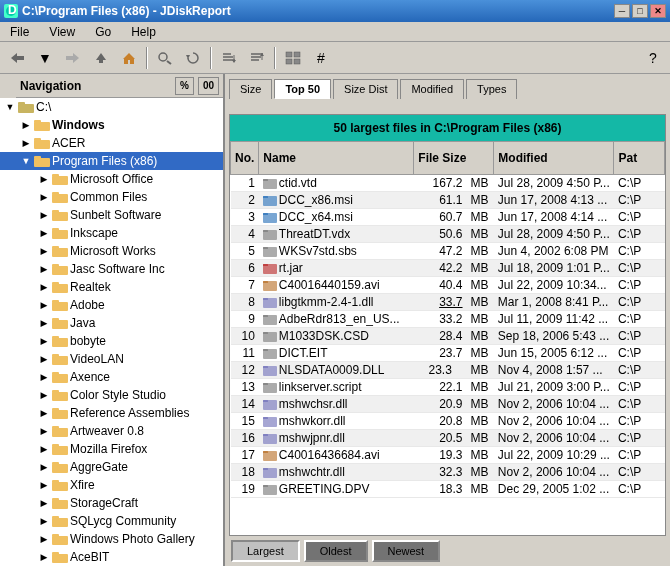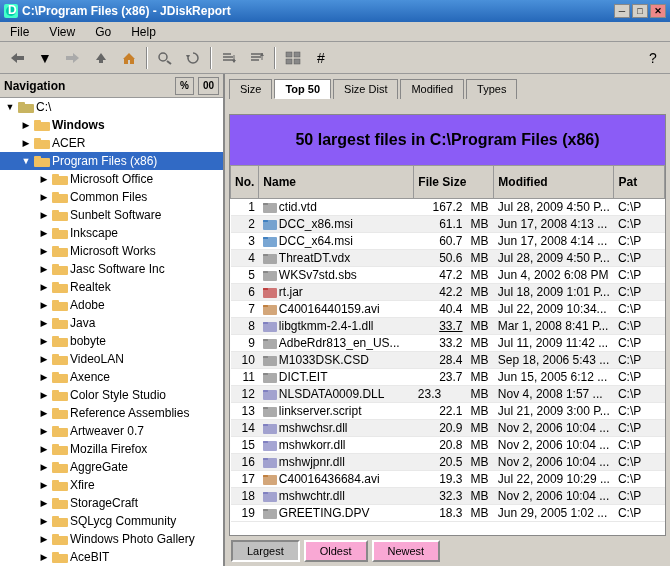--- a/index.html
+++ b/index.html
@@ -72,20 +72,21 @@
     
     .nav-header {
       background: #d4d0c8;
       border-bottom: 1px solid #999;
       height: 24px;
       display: flex;
       align-items: center;
       justify-content: space-between;
       padding: 0 4px;
       font-weight: bold;
+      margin-left: 16px;
     }
     .nav-header-right { display: flex; gap: 4px; }
     .nav-header-btn { 
       padding: 0 4px; height: 18px; background: #d4d0c8; 
       border: 1px solid #888; cursor: pointer; font-size: 10px;
       display: flex; align-items: center;
     }
     
     .tree-area {
       flex: 1;
@@ -143,24 +144,24 @@
       background: white;
       border: 1px solid #888;
       margin: 0 4px;
       display: flex;
       flex-direction: column;
       overflow: hidden;
     }
     
     .table-title {
       text-align: center;
-      padding: 16px;
+      padding: 6px;
       font-weight: bold;
-      font-size: 16px;
-      background: #8b5cf6;
+      font-size: 12px;
+      background: #14b8a6;
     }
     
     .data-table {
       width: 100%;
       border-collapse: collapse;
       font-size: 11px;
     }
     .data-table th {
       background: #d4d0c8;
       border: 1px solid #999;
@@ -186,21 +187,21 @@
     
     
     .bottom-bar {
       padding: 4px 6px;
       display: flex;
       gap: 4px;
       border-radius: 12px;
     }
     .bottom-btn {
       padding: 3px 14px;
-      background: #f9a8d4;
+      background: #737373;
       border: 2px solid;
       border-color: #fff #888 #888 #fff;
       cursor: pointer;
       font-size: 11px;
     }
     .bottom-btn.active { border-color: #888 #fff #fff #888; background: #c0c0c0; }
     
     .col-no { width: 28px; text-align: right; }
     .col-name { width: 160px; }
     .col-size { width: 60px; text-align: right; }
@@ -479,21 +480,21 @@
           </svg>
         <span>Reference Assemblies</span>
       </div>
 
       <div class="tree-item" style="padding-left:36px;">
         <span class="tree-toggle">▶</span>
         <svg width="16" height="12" viewBox="0 0 16 12" style="margin-right:2px;">
             <rect x="0" y="3" width="16" height="9" fill="#f0c060" rx="1"></rect>
             <rect x="0" y="1" width="7" height="3" fill="#f0c060" rx="1"></rect>
           </svg>
-        <span>Artweaver 0.7</span>
+        <span>Artweaver 0.8</span>
       </div>
 
       <div class="tree-item" style="padding-left:36px;">
         <span class="tree-toggle">▶</span>
         <svg width="16" height="12" viewBox="0 0 16 12" style="margin-right:2px;">
             <rect x="0" y="3" width="16" height="9" fill="#f0c060" rx="1"></rect>
             <rect x="0" y="1" width="7" height="3" fill="#f0c060" rx="1"></rect>
           </svg>
         <span>Mozilla Firefox</span>
       </div>
@@ -723,21 +724,21 @@
       <td class="col-path">C:\P</td>
     </tr>
               <tr>
       <td class="col-no">12</td>
       <td class="col-name">
         <svg width="14" height="12" viewBox="0 0 14 12" style="vertical-align:middle;margin-right:2px;">
           <rect x="0" y="1" width="14" height="10" fill="#8080c0" rx="1" opacity="0.7"></rect>
           <rect x="0" y="1" width="5" height="2" fill="#8080c0" rx="0.5"></rect>
         </svg>NLSDATA0009.DLL
       </td>
-      <td class="col-size" style="text-align:left;">23.3</td>
+      <td class="col-size" style="text-align:center;">23.3</td>
       <td class="col-unit">MB</td>
       <td class="col-mod">Nov 4, 2008 1:57 ...</td>
       <td class="col-path">C:\P</td>
     </tr>
               <tr>
       <td class="col-no">13</td>
       <td class="col-name">
         <svg width="14" height="12" viewBox="0 0 14 12" style="vertical-align:middle;margin-right:2px;">
           <rect x="0" y="1" width="14" height="10" fill="#888" rx="1" opacity="0.7"></rect>
           <rect x="0" y="1" width="5" height="2" fill="#888" rx="0.5"></rect>
@@ -816,21 +817,21 @@
               <tr>
       <td class="col-no">19</td>
       <td class="col-name">
         <svg width="14" height="12" viewBox="0 0 14 12" style="vertical-align:middle;margin-right:2px;">
           <rect x="0" y="1" width="14" height="10" fill="#888" rx="1" opacity="0.7"></rect>
           <rect x="0" y="1" width="5" height="2" fill="#888" rx="0.5"></rect>
         </svg>GREETING.DPV
       </td>
       <td class="col-size" style="text-align:right;">18.3</td>
       <td class="col-unit">MB</td>
-      <td class="col-mod">Jun 29, 2005 1:02 ...</td>
+      <td class="col-mod">Dec 29, 2005 1:02 ...</td>
       <td class="col-path">C:\P</td>
     </tr>
             </tbody>
         </table>
       </div>
     </div>
 
     <div class="bottom-bar">
       <button class="bottom-btn active">Largest</button>
       <button class="bottom-btn">Oldest</button>

